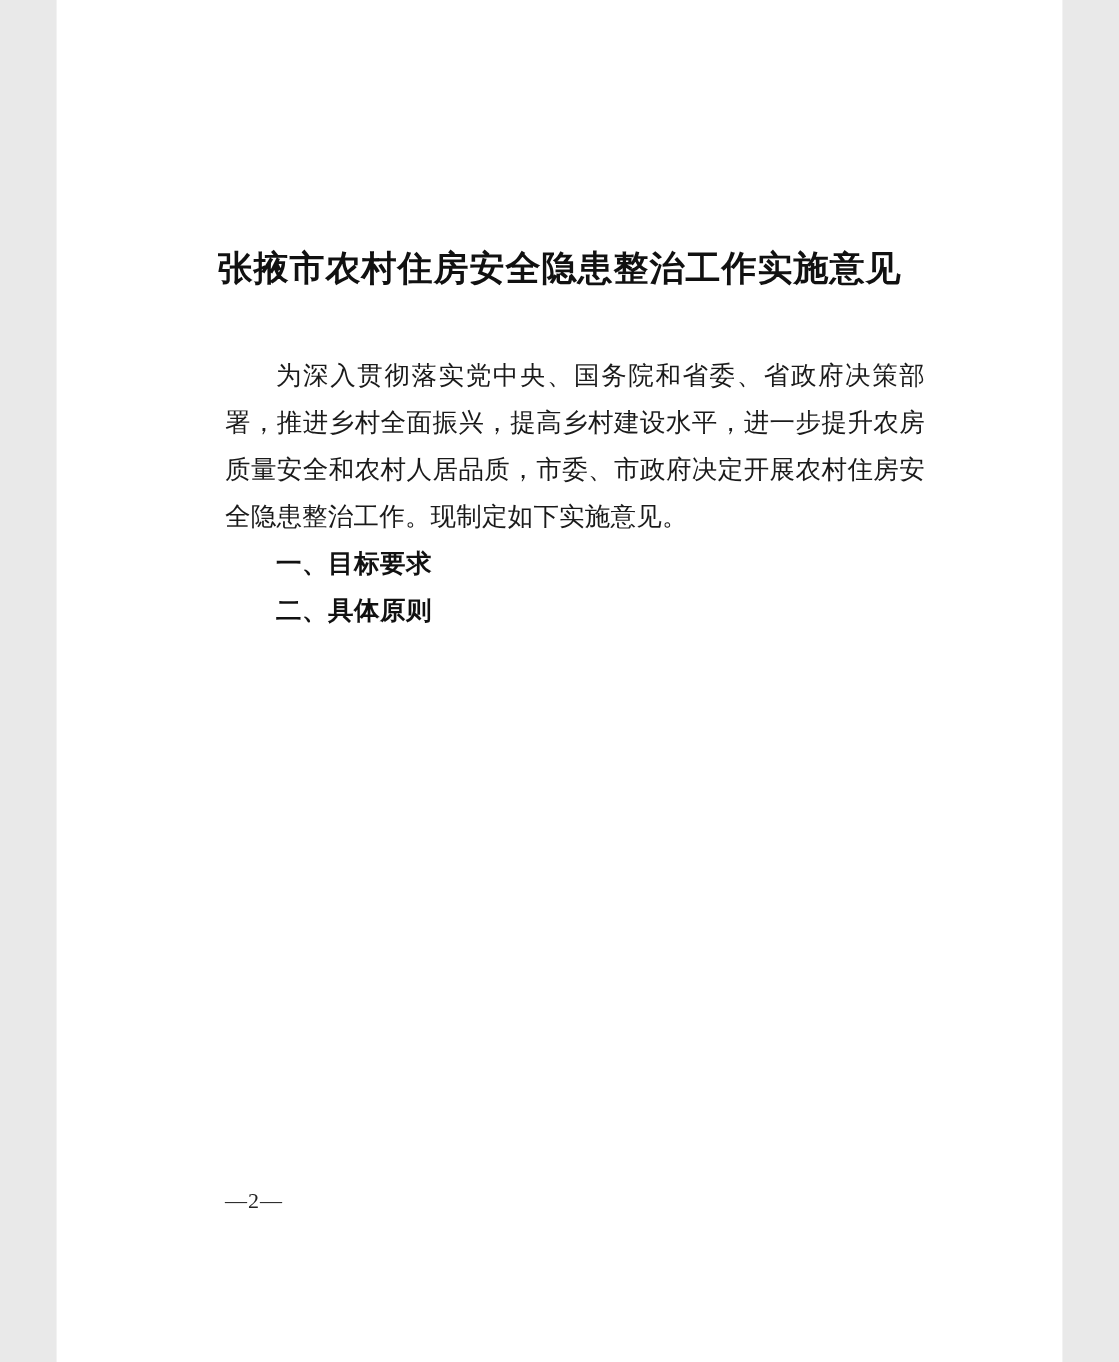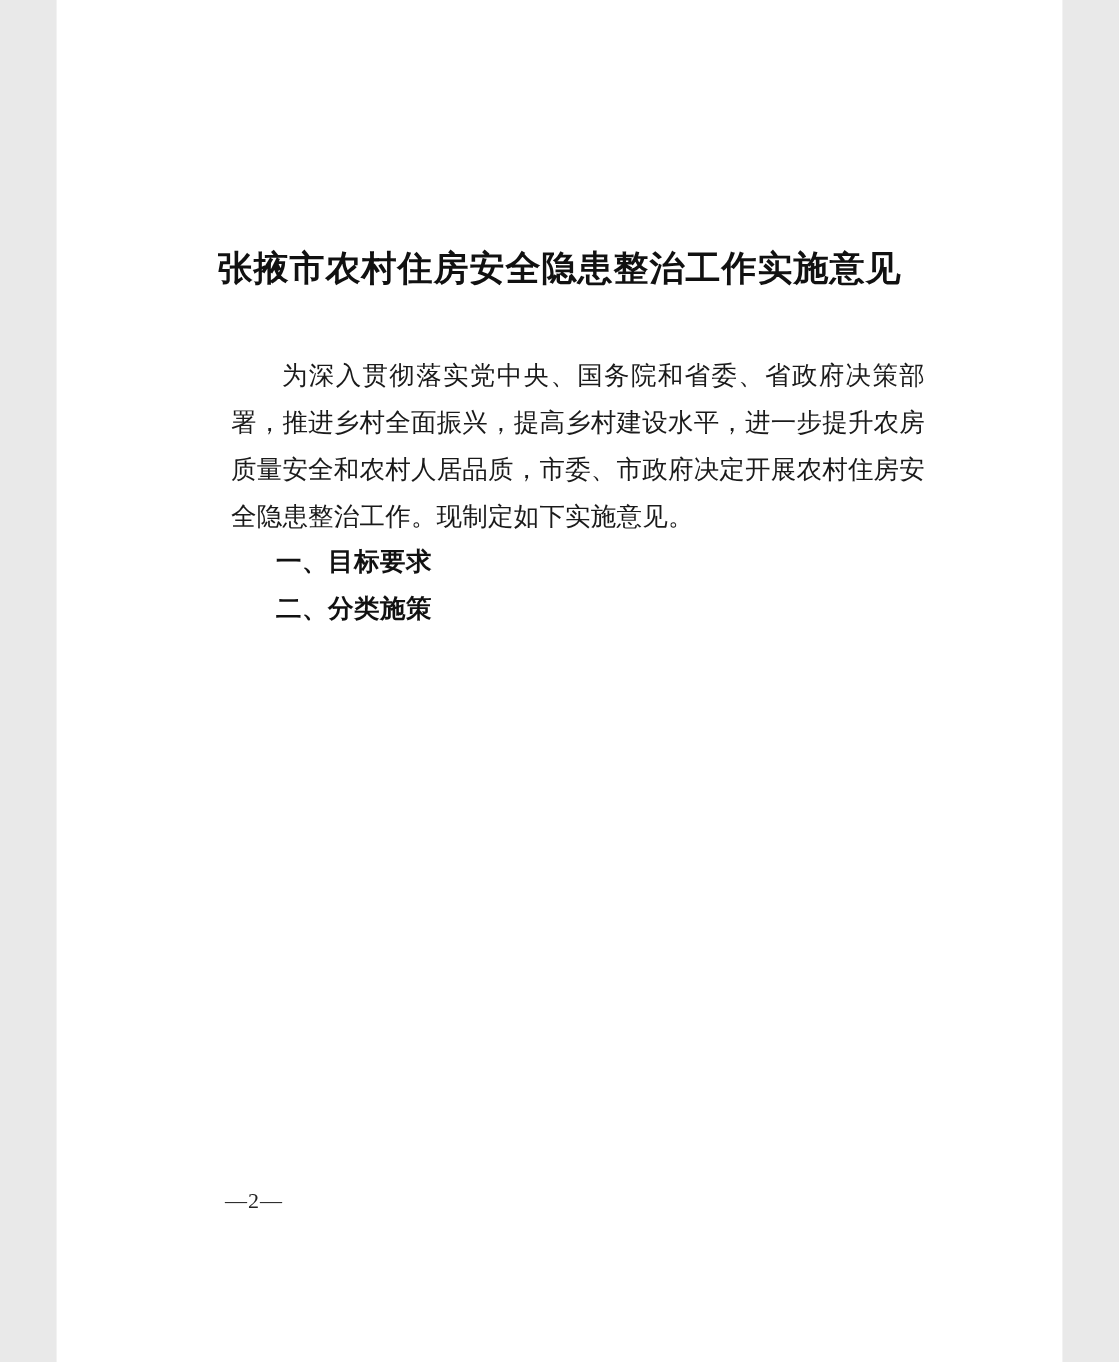--- a/index.html
+++ b/index.html
@@ -49,38 +49,38 @@
     color: #111111;
     line-height: 1.2;
   }
   .body-area {
     position: absolute;
     left: 168px;
     top: 352px;
     width: 700px;
   }
   p.para {
-    margin: 0 0 0 6px;
+    margin: 0 0 0 0;
     font-size: 25.5px;
     line-height: 47px;
     color: #1a1a1a;
     text-align: justify;
     text-justify: inter-ideograph;
     text-indent: 2em;
     letter-spacing: 0.2px;
     font-family: "Liberation Serif", "DejaVu Serif", serif;
   }
   p.heading {
     margin: 0;
     font-size: 25.5px;
     line-height: 47px;
     color: #111111;
     text-indent: 2em;
     font-weight: bold;
-    font-family: Liberation Mono, monospace;
+    font-family: Liberation Serif, serif;
     letter-spacing: 0.5px;
   }
   .page-number {
     position: absolute;
     left: 168px;
     top: 1188px;
     font-size: 22px;
     color: #222222;
     letter-spacing: 1px;
     font-family: "Liberation Serif", "DejaVu Serif", serif;
@@ -110,20 +110,20 @@
   <div class="edge-right"></div>
 
   <div class="page">
     <div class="page-inner">
 
       <div class="doc-title">张掖市农村住房安全隐患整治工作实施意见</div>
 
       <div class="body-area">
         <p class="para">为深入贯彻落实党中央、国务院和省委、省政府决策部署，推进乡村全面振兴，提高乡村建设水平，进一步提升农房质量安全和农村人居品质，市委、市政府决定开展农村住房安全隐患整治工作。现制定如下实施意见。</p>
         <p class="heading">一、目标要求</p>
-        <p class="heading">二、分类施策</p>
+        <p class="heading">二、具体原则</p>
       </div>
 
       <div class="page-number">—2—</div>
 
     </div>
   </div>
 </div>
 
 </body></html>

